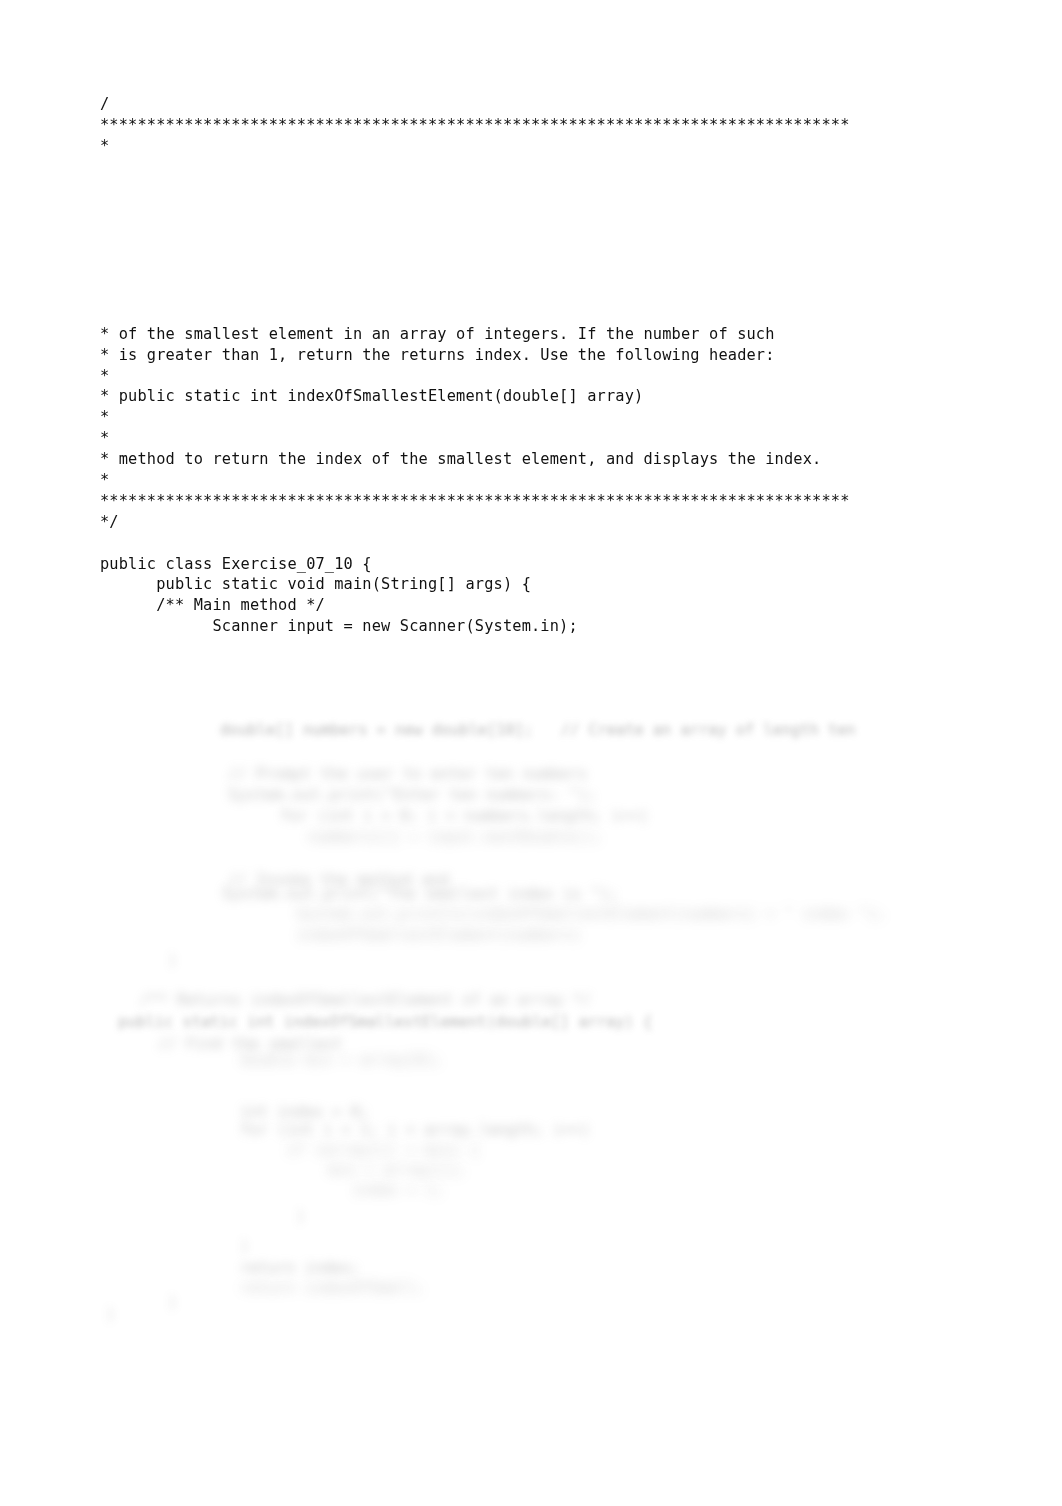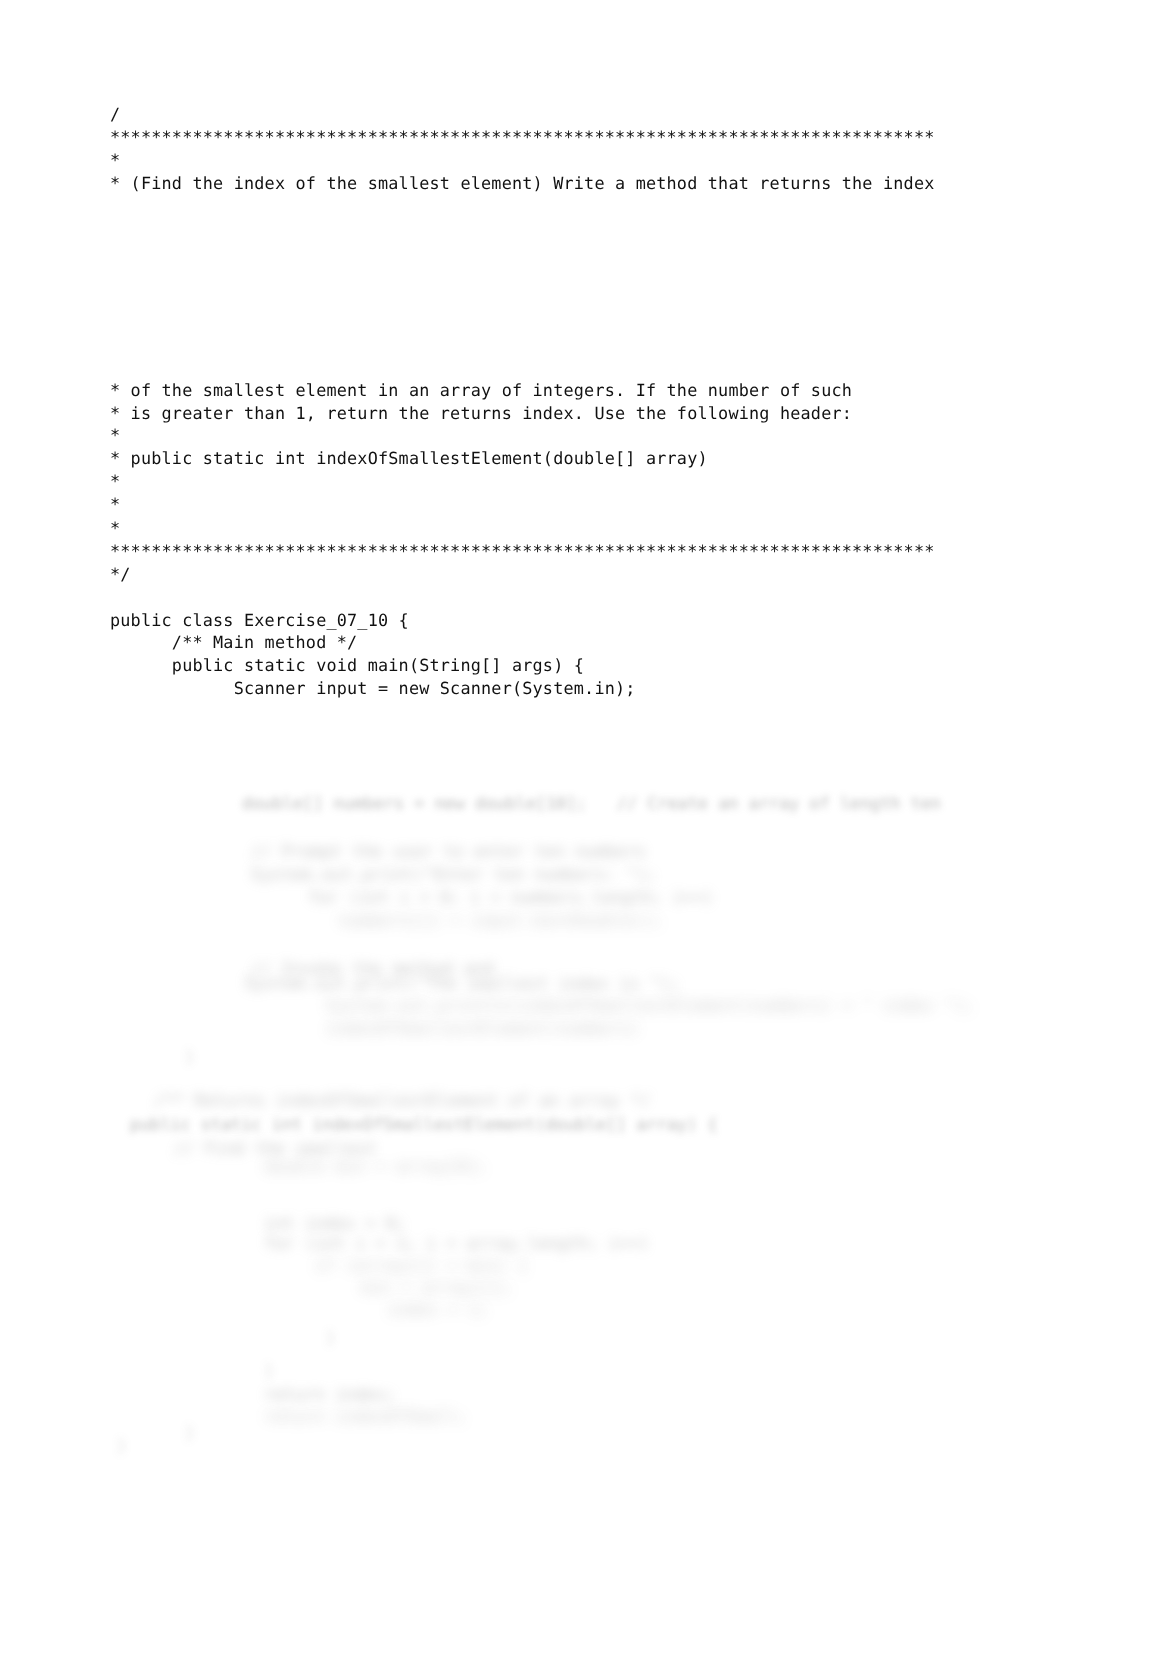--- a/index.html
+++ b/index.html
@@ -97,47 +97,47 @@
 </head>
 <body>
 
 <div id="page">
 
   <div id="doc-body">
 
     <div class="code-line">/</div>
     <div class="code-line">********************************************************************************</div>
     <div class="code-line">*</div>
-    <div class="code-line">* (Find the index of the smallest element) Write a method that returns the index</div>
 
     <div class="code-line blank"> </div>
     <div class="code-line blank"> </div>
     <div class="code-line blank"> </div>
     <div class="code-line blank"> </div>
     <div class="code-line blank"> </div>
     <div class="code-line blank"> </div>
     <div class="code-line blank"> </div>
 
     <div class="faint-mark"><span>¨</span></div>
 
     <div class="code-line">* of the smallest element in an array of integers. If the number of such</div>
     <div class="code-line">* is greater than 1, return the returns index. Use the following header:</div>
     <div class="code-line">*</div>
     <div class="code-line">* public static int indexOfSmallestElement(double[] array)</div>
     <div class="code-line">*</div>
     <div class="code-line">*</div>
+    <div class="code-line">* method to return the index of the smallest element, and displays the index.</div>
     <div class="code-line">*</div>
 
     <div class="code-line">********************************************************************************</div>
     <div class="code-line">*/</div>
 
     <div class="code-line blank"> </div>
     <div class="code-line">public class Exercise_07_10 {</div>
+    <div class="code-line">      public static void main(String[] args) {</div>
     <div class="code-line">      /** Main method */</div>
-    <div class="code-line">      public static void main(String[] args) {</div>
     <div class="code-line">            Scanner input = new Scanner(System.in);</div>
 
   </div>
 
   <div id="redacted-region">
       <div class="blur-line" style="top: 8px; left: 120px;">double[] numbers = new double[10];   // Create an array of length ten</div>
       <div class="blur-line soft" style="top: 52px; left: 128px;">// Prompt the user to enter ten numbers</div>
       <div class="blur-line soft" style="top: 73px; left: 128px;">System.out.print("Enter ten numbers: ");</div>
       <div class="blur-line soft" style="top: 94px; left: 180px;">for (int i = 0; i &lt; numbers.length; i++)</div>
       <div class="blur-line softer" style="top: 115px; left: 208px;">numbers[i] = input.nextDouble();</div>

